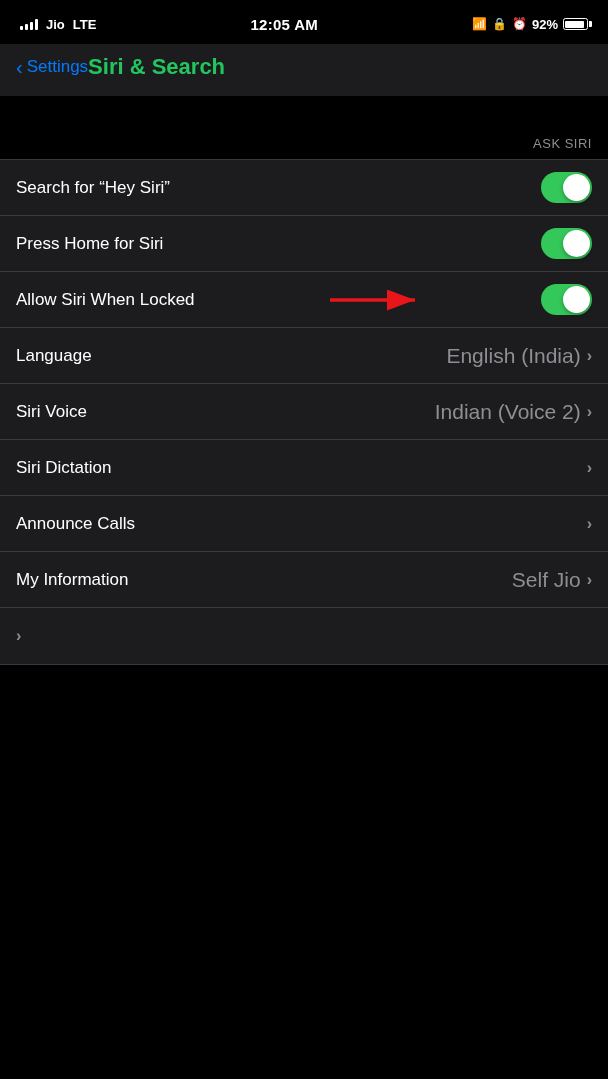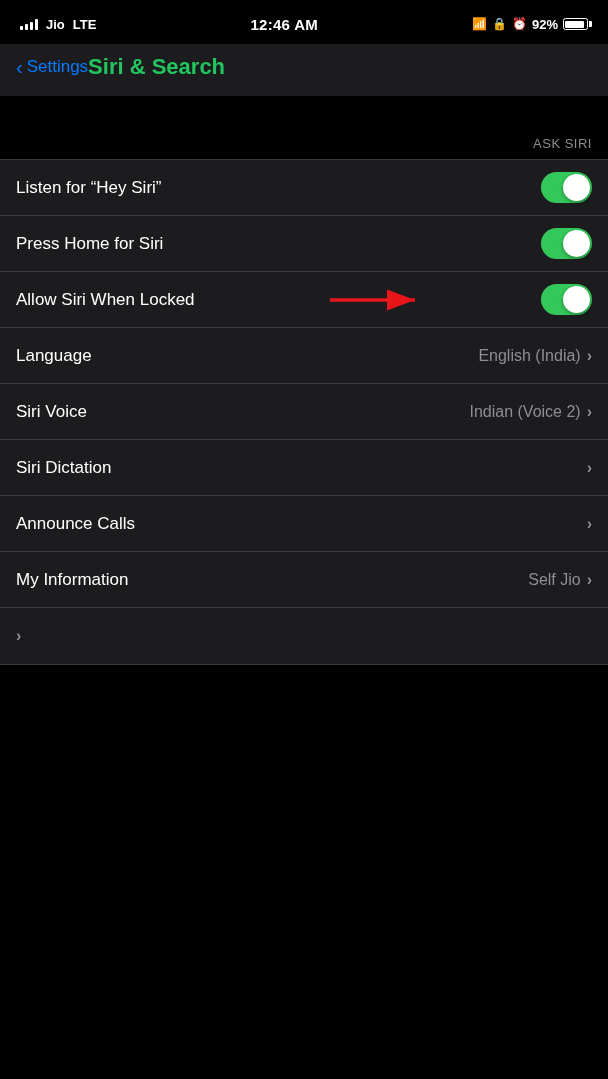--- a/index.html
+++ b/index.html
@@ -150,21 +150,21 @@
       font-weight: 400;
       color: #fff;
       flex: 1;
     }
     .row-right {
       display: flex;
       align-items: center;
       gap: 6px;
     }
     .row-value {
-      font-size: 16px;
+      font-size: 21px;
       color: #8e8e93;
     }
     .chevron-right {
       color: #8e8e93;
       font-size: 16px;
       font-weight: 600;
     }
 
     
     .toggle {
@@ -194,21 +194,21 @@
   <div class="status-left">
     <div class="signal-bars">
       <div class="signal-bar" style="height:4px"></div>
       <div class="signal-bar" style="height:6px"></div>
       <div class="signal-bar" style="height:8px"></div>
       <div class="signal-bar" style="height:11px"></div>
     </div>
     <span>Jio</span>
     <span>LTE</span>
   </div>
-  <div class="status-center">12:46 AM</div>
+  <div class="status-center">12:05 AM</div>
   <div class="status-right">
 
     <span style="font-size:12px;">📶</span>
     <span style="font-size:12px;">🔒</span>
     <span style="font-size:12px;">⏰</span>
     <span>92%</span>
     <div class="battery-container">
       <div class="battery-icon">
         <div class="battery-fill"></div>
       </div>
@@ -226,21 +226,21 @@
 
 <div style="background:#000; height:20px;"></div>
 
 <div class="section-header">
   <span>ASK SIRI</span>
 </div>
 
 <div class="settings-group">
 
   <div class="settings-row">
-    <span class="row-label">Listen for “Hey Siri”</span>
+    <span class="row-label">Search for “Hey Siri”</span>
     <div class="toggle">
       <div class="toggle-thumb"></div>
     </div>
   </div>
 
   <div class="settings-row">
     <span class="row-label">Press Home for Siri</span>
     <div class="toggle">
       <div class="toggle-thumb"></div>
     </div>

